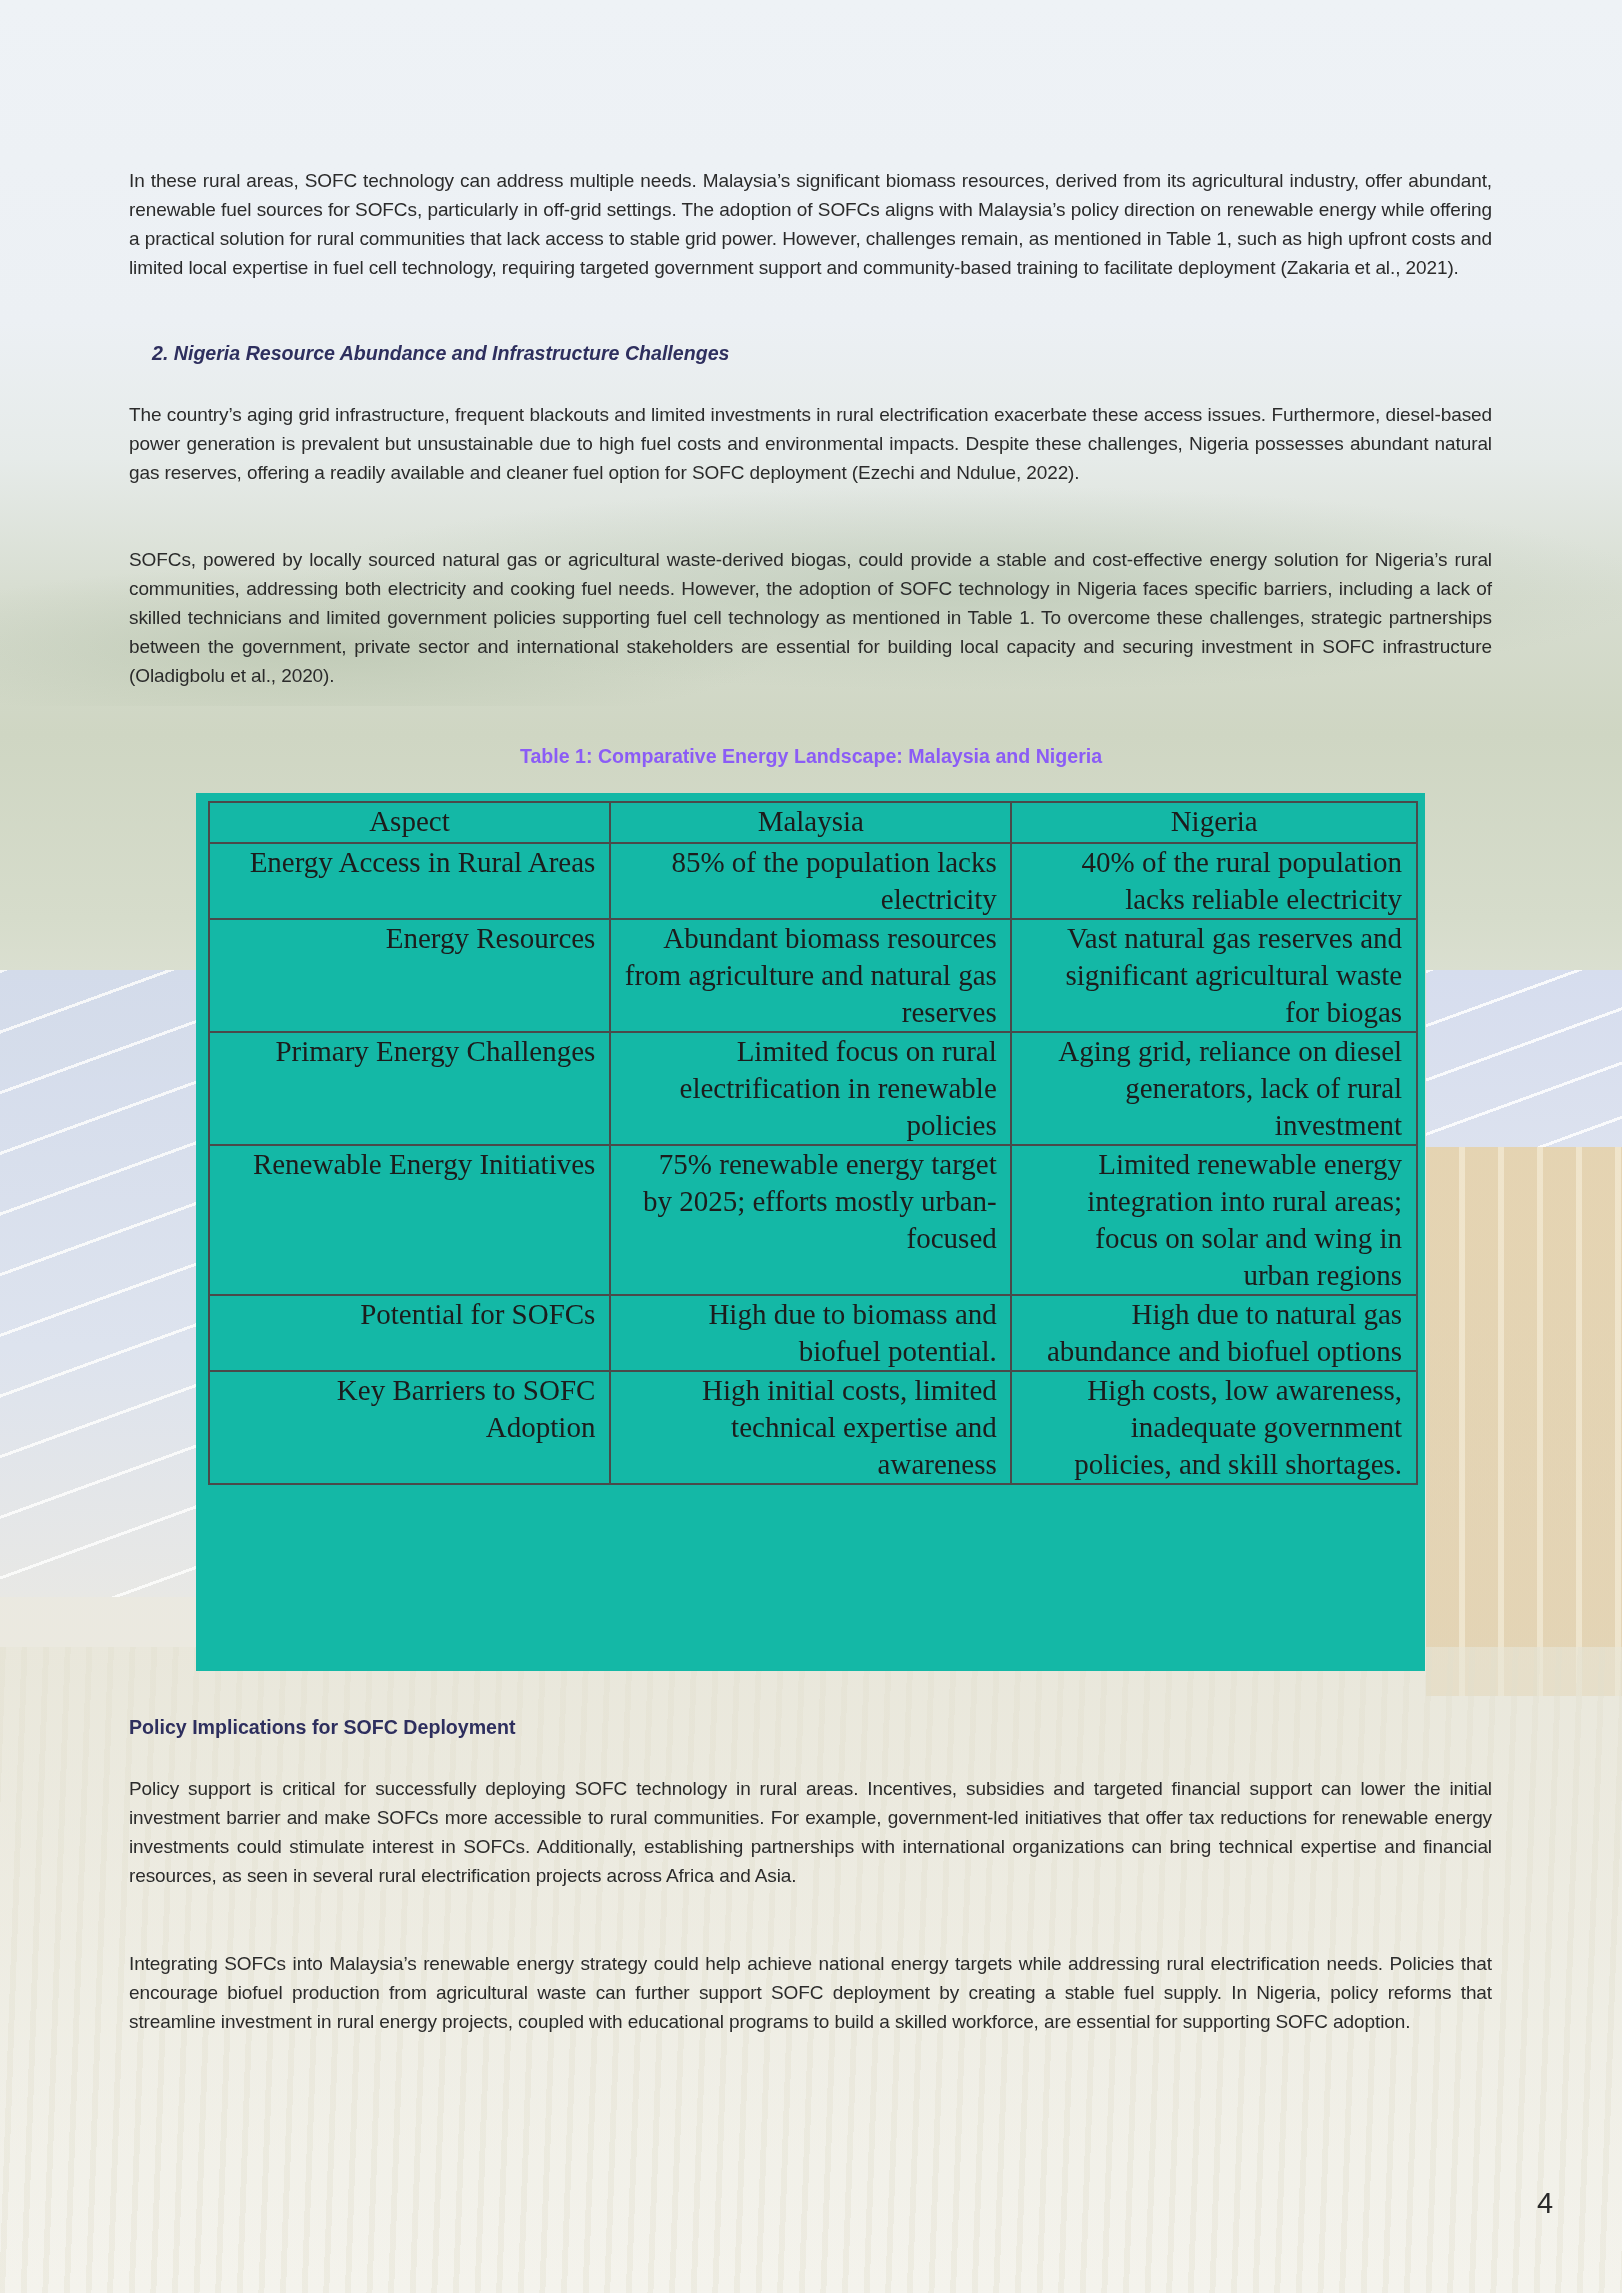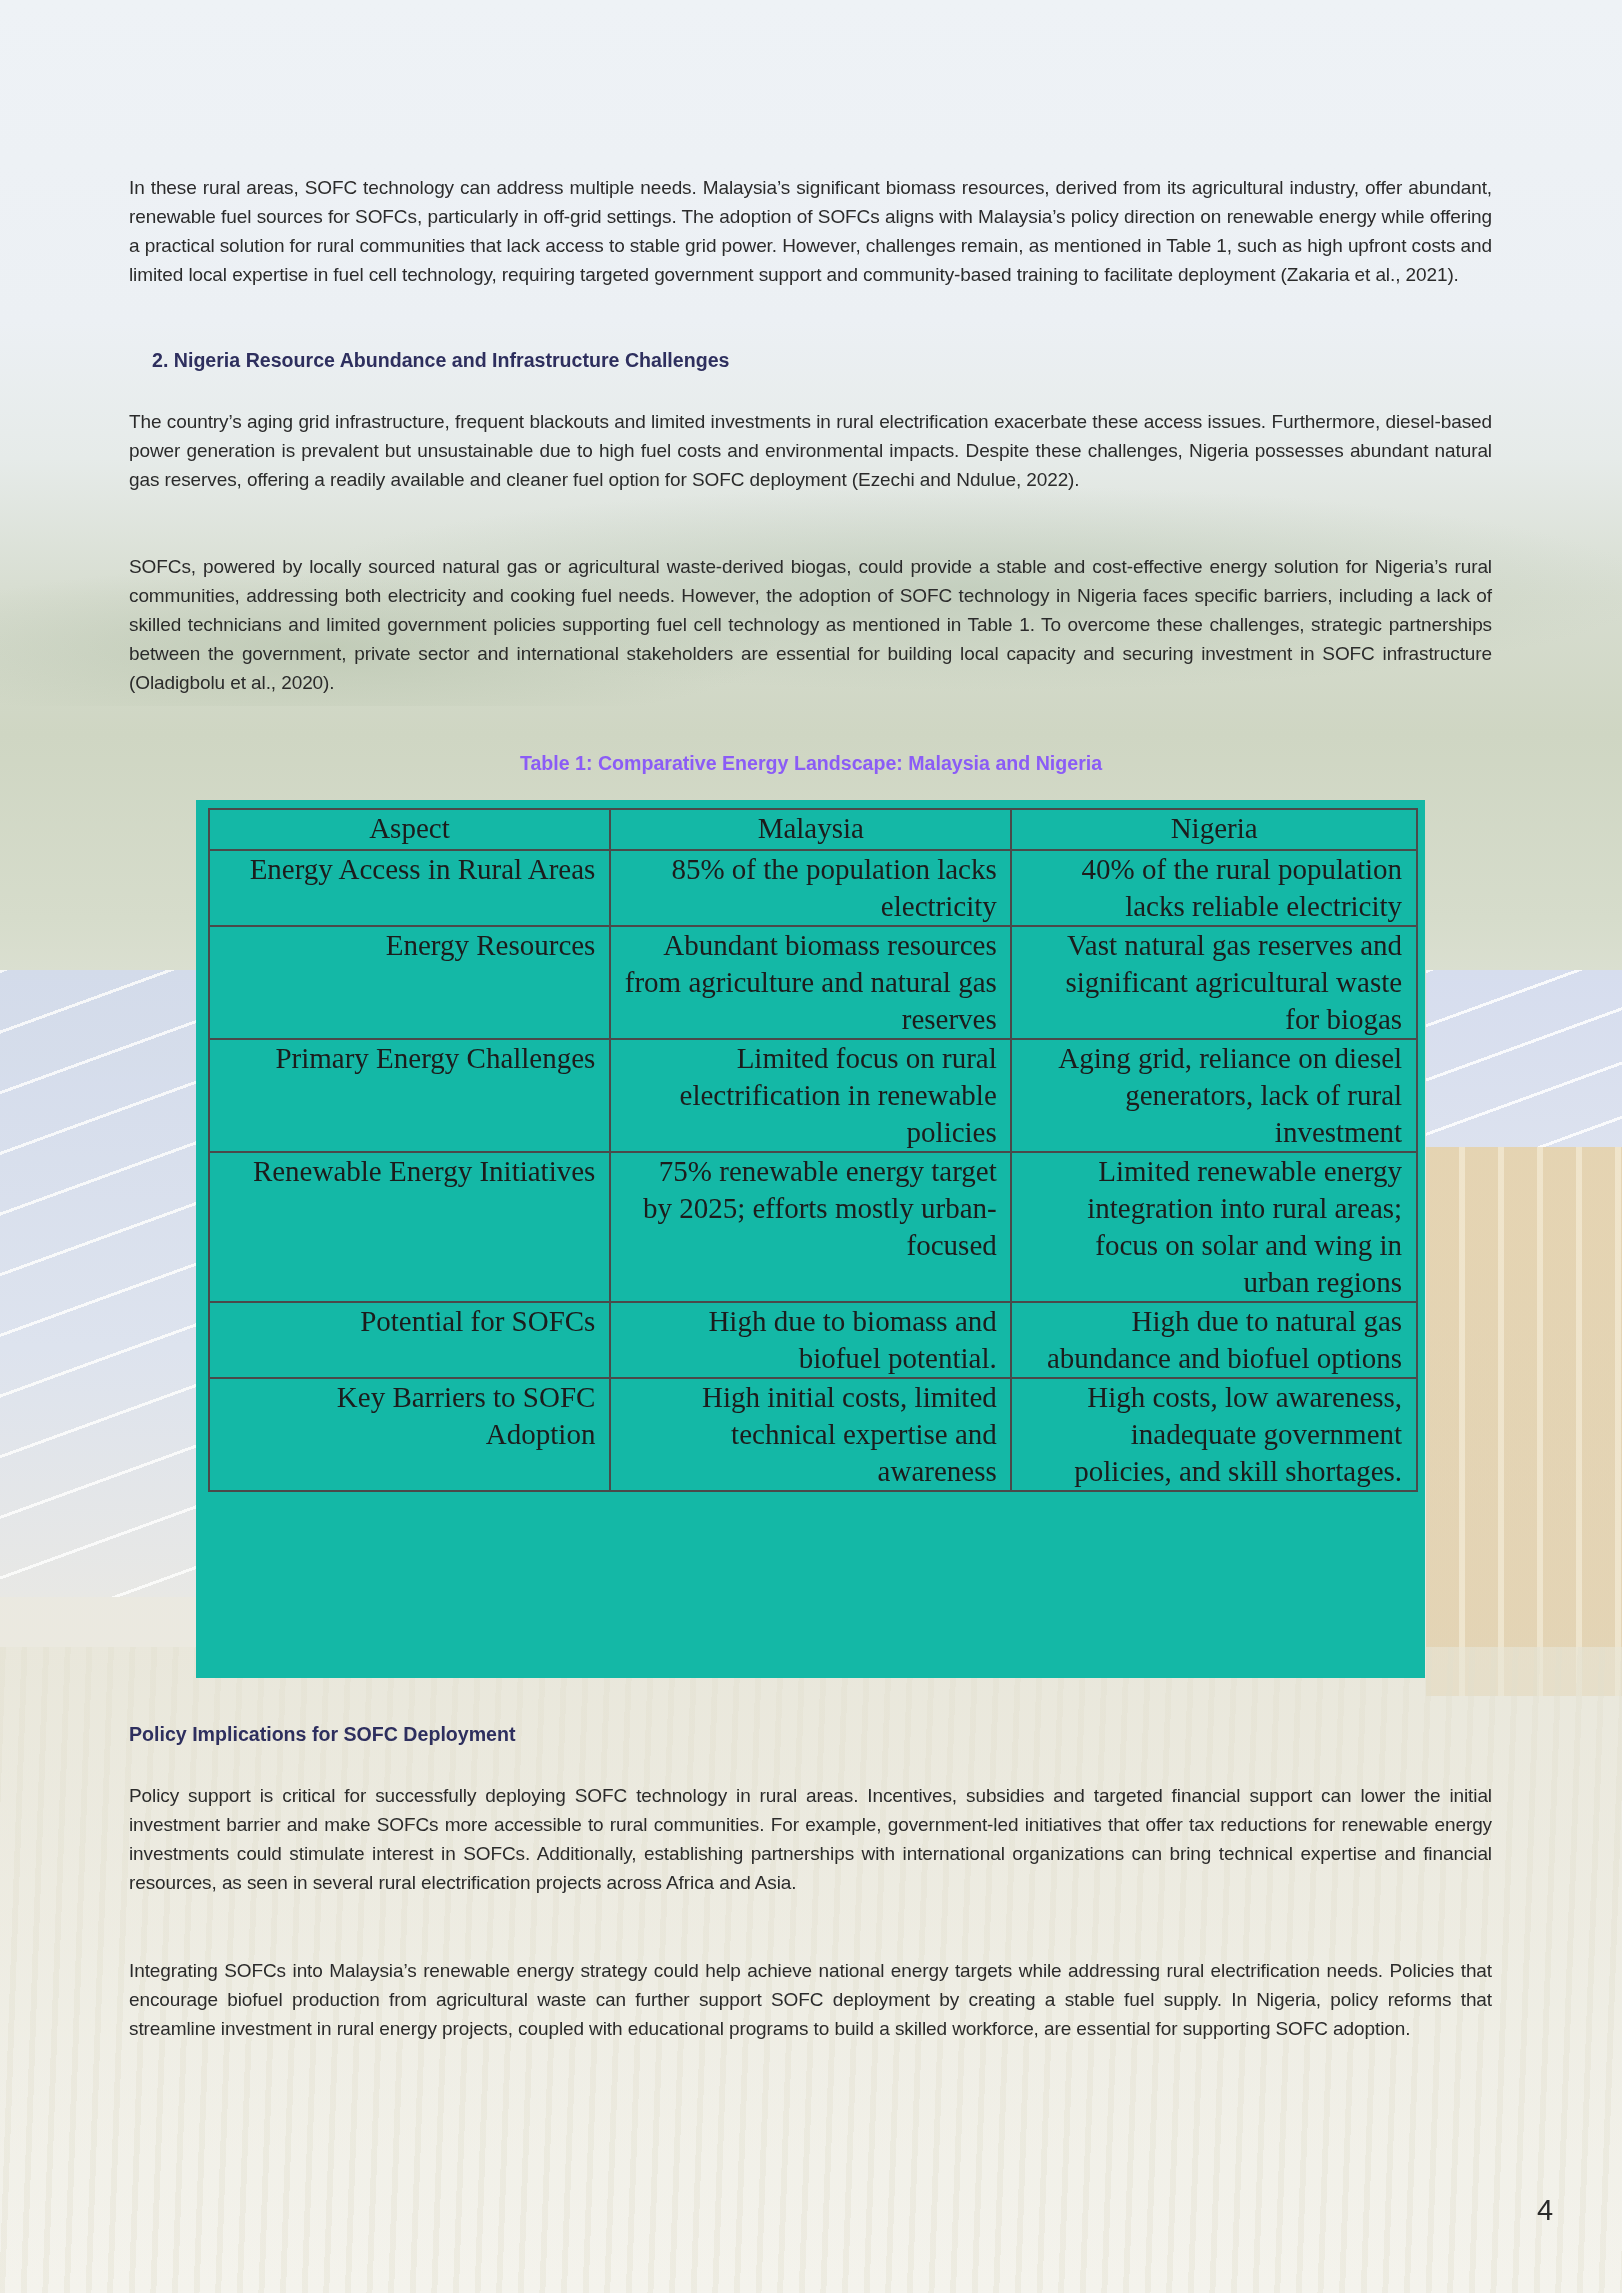--- a/index.html
+++ b/index.html
@@ -51,41 +51,41 @@
       repeating-linear-gradient(90deg, rgba(220,200,160,0.55) 0 33px, rgba(240,230,205,0.6) 33px 39px),
       linear-gradient(180deg, #efe2c8 0%, #ece3cf 100%);
   }
   .bg-grass {
     left: 0; top: 1647px; width: 1622px; height: 647px;
     background:
       repeating-linear-gradient(92deg, rgba(225,222,205,0.35) 0 5.9px, rgba(245,244,236,0) 5.9px 21.6px),
       linear-gradient(180deg, rgba(232,230,216,0.6) 0%, rgba(244,243,236,0.2) 100%);
   }
 
-  .page-content { position: absolute; left: 0; top: 16px; width: 1622px; height: 1901px; }
+  .page-content { position: absolute; left: 0; top: 9px; width: 1622px; height: 1901px; }
 
   .para {
     position: absolute;
     left: 129px;
     width: 1363px;
     font-size: 19px;
     line-height: 29px;
     text-align: justify;
     margin: 0;
     color: #2b2b2b;
     letter-spacing: -0.1px;
   }
   .heading {
     position: absolute;
     font-weight: bold;
     font-size: 19.6px;
     color: #2e2f5e;
     margin: 0;
   }
-  .heading.italic { }
+  .heading.italic { font-style: italic; }
 
   .table-caption {
     position: absolute;
     left: 0; width: 1622px;
     top: 736px;
     text-align: center;
     font-weight: bold;
     font-size: 19.6px;
     color: #8b5cf6;
     margin: 0;

